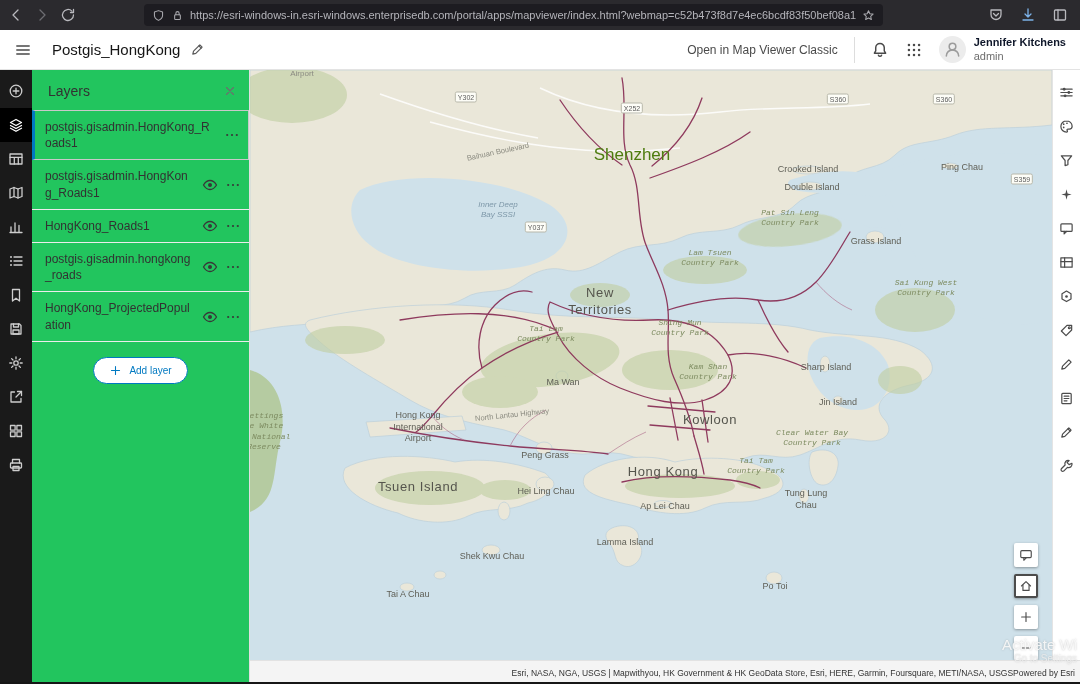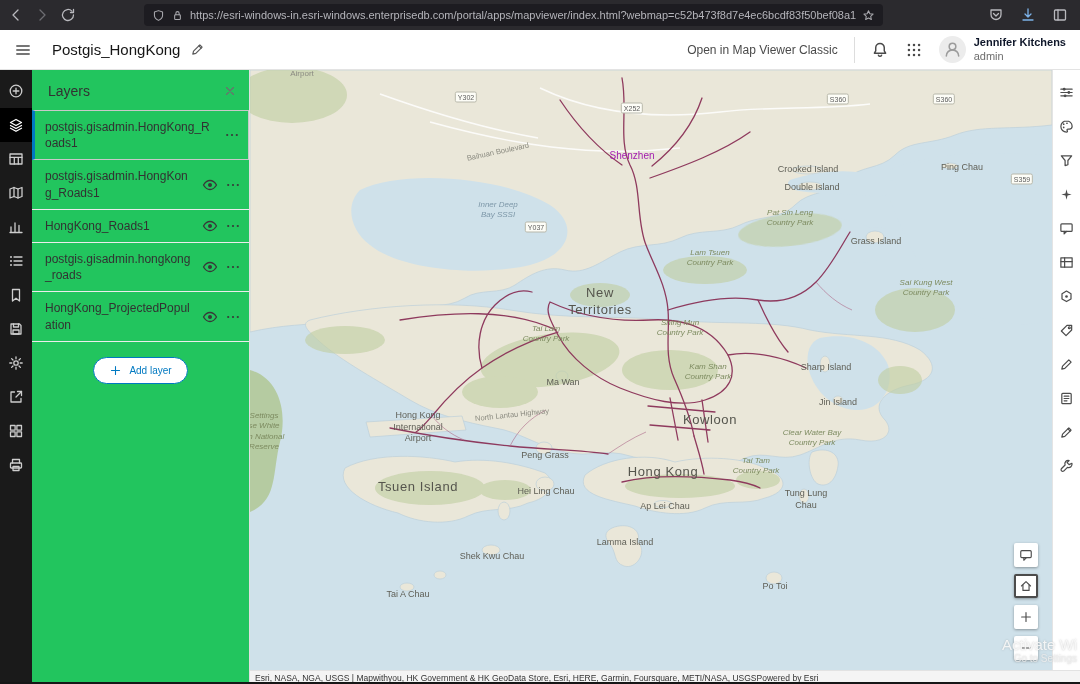--- a/index.html
+++ b/index.html
@@ -49,38 +49,38 @@
   .licon svg{width:100%;height:100%;}
   .add-layer-wrap{display:flex;justify-content:center;padding:15px 0;}
   .add-layer{display:flex;align-items:center;gap:7px;border:1px solid #0079c1;color:#0079c1;background:#fff;border-radius:16px;padding:6px 15px;font-size:10px;cursor:pointer;font-family:inherit;}
   .add-layer .pl{width:13px;height:13px;display:inline-flex;}
   .add-layer .pl svg{width:100%;height:100%;}
   
   .map-area{flex:1;position:relative;overflow:hidden;background:#cfe1ea;}
   .map-svg{position:absolute;left:0;top:0;width:100%;height:600px;}
   .map-labels{position:absolute;left:0;top:0;width:100%;height:600px;pointer-events:none;}
   .mlabel{position:absolute;transform:translate(-50%,-50%);white-space:pre;text-align:center;line-height:1.3;color:#5f5f56;font-size:9px;}
-  .mlabel.city{font-size:10px;color:#a21caf;}
+  .mlabel.city{font-size:17px;color:#4d7c0f;}
   .mlabel.district{font-size:13px;color:#55554d;letter-spacing:.6px;}
   .mlabel.place{font-size:9px;color:#5f5f56;}
-  .mlabel.park{font-size:8px;color:#7d8b60;font-style:italic;}
+  .mlabel.park{font-size:8px;color:#7d8b60;font-style:italic;font-family:Liberation Mono, monospace;}
   .mlabel.water{font-size:8px;color:#7e98a9;font-style:italic;}
   .mlabel.road{font-size:7.5px;color:#8b8b80;}
   .mlabel.minor{font-size:8px;color:#8b8b82;}
   .shield{position:absolute;transform:translate(-50%,-50%);font-size:7px;color:#5c5c5c;background:#fdfdf7;border:1px solid #b7b7aa;border-radius:2px;padding:0 2px;line-height:9px;}
   .map-controls{position:absolute;right:14px;bottom:24px;display:flex;flex-direction:column;gap:7px;align-items:center;}
   .mc-btn{width:24px;height:24px;background:#fff;box-shadow:0 1px 3px rgba(0,0,0,.35);border-radius:2px;display:flex;align-items:center;justify-content:center;color:#4c4c4c;cursor:pointer;box-sizing:border-box;}
   .mc-btn svg{width:14px;height:14px;}
   .mc-btn.outlined{border:2px solid #4c4c4c;}
   
   .right-rail{width:28px;background:#fff;border-left:1px solid #e4e4e4;display:flex;flex-direction:column;align-items:center;padding-top:5px;box-sizing:border-box;flex:none;}
   .rrail-btn{width:28px;height:34px;display:flex;align-items:center;justify-content:center;color:#4c4c4c;cursor:pointer;}
   .rrail-btn svg{width:15px;height:15px;}
   
-  .attribution{position:absolute;left:250px;right:0;bottom:0;height:14px;background:#f4f4f4;border-top:1px solid #e2e2e2;display:flex;align-items:center;justify-content:flex-start;font-size:8.5px;color:#323232;padding:0 5px;box-sizing:border-box;z-index:6;white-space:nowrap;overflow:hidden;}
+  .attribution{position:absolute;left:250px;right:0;bottom:0;height:24px;background:#f4f4f4;border-top:1px solid #e2e2e2;display:flex;align-items:center;justify-content:flex-end;font-size:8.5px;color:#323232;padding:0 5px;box-sizing:border-box;z-index:6;white-space:nowrap;overflow:hidden;}
   .watermark{position:absolute;right:3px;bottom:20px;text-align:right;z-index:30;pointer-events:none;}
   .wm1{font-size:15px;color:rgba(248,248,248,.92);text-shadow:0 0 2px rgba(130,130,130,.45);}
   .wm2{font-size:10px;color:rgba(240,240,240,.85);text-shadow:0 0 2px rgba(130,130,130,.4);}
   .bottom-strip{position:absolute;left:0;right:0;bottom:0;height:2px;background:#161616;z-index:50;}
 </style>
 </head>
 <body>
 
 <div class="screen">
 

